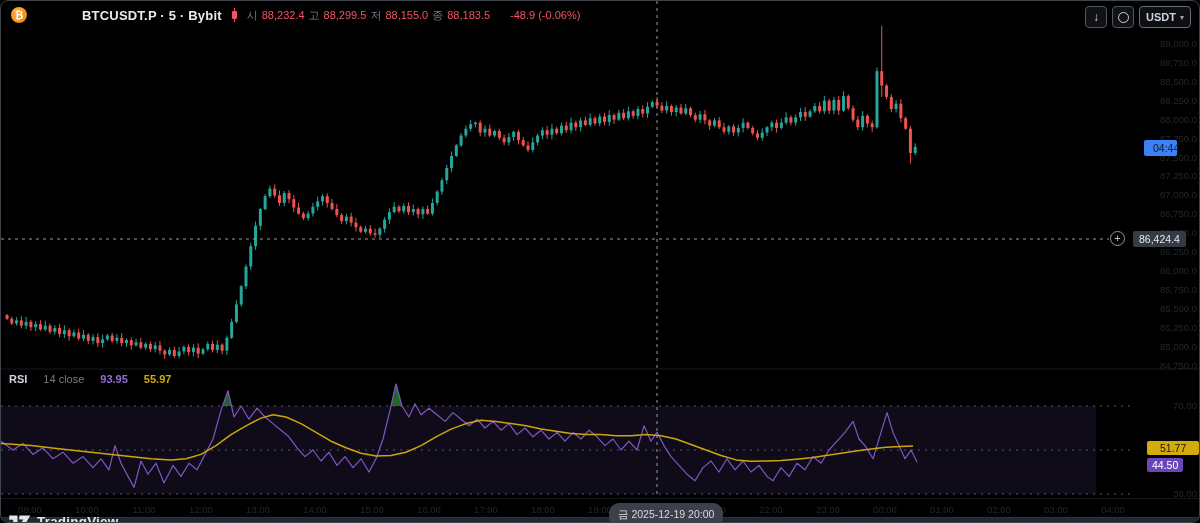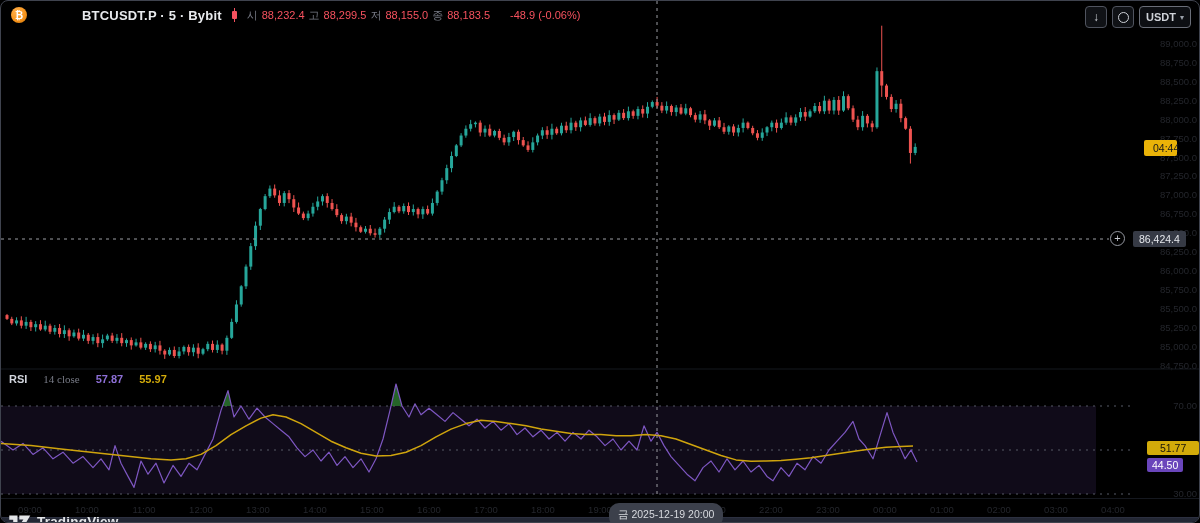--- a/index.html
+++ b/index.html
@@ -22,32 +22,32 @@
 
   
   .toolbar{position:absolute;right:8px;top:5px;display:flex;align-items:center;gap:5px;z-index:5;}
   .tbtn{height:22px;min-width:22px;border:1px solid #50545f;border-radius:4px;background:#101216;color:#cfd2d8;display:flex;align-items:center;justify-content:center;font-size:12px;cursor:pointer;}
   .tbtn .circ{width:11px;height:11px;border:1.5px solid #cfd2d8;border-radius:50%;display:block;}
   .tbtn.usdt{padding:0 6px;font-size:11px;font-weight:600;gap:4px;background:#0d0f13;border-color:#6a6e78;}
   .caret{font-size:8px;color:#9aa0aa;}
 
   
   .chip{position:absolute;border-radius:2px;font-size:10.5px;padding:2px 6px;z-index:6;white-space:nowrap;}
-  .chip.countdown{left:1143px;top:139px;background:#eab308;color:#14161c;width:33px;text-align:center;padding:2px 9px;}
+  .chip.countdown{left:1143px;top:139px;background:#3b82f6;color:#14161c;width:33px;text-align:center;padding:2px 9px;}
   .chip.cross-price{left:1132px;top:230px;background:#363a45;color:#e6e8ec;}
   .chip.rsi-ma{left:1146px;top:440px;background:#d3ab0a;color:#17130a;padding:1px 13px;}
   .chip.rsi-val{left:1146px;top:457px;background:#6a46bb;color:#fff;padding:1px 5px;}
   .chip.date{left:608px;top:502px;background:#3c404b;color:#d8dadf;padding:5px 9px;border-radius:10px;}
 
   .alert-plus{position:absolute;left:1109px;top:230px;width:15px;height:15px;border:1px solid #9598a1;border-radius:50%;color:#c6c9d0;font-size:11px;line-height:13px;text-align:center;background:#000;z-index:6;cursor:pointer;}
 
   
   .rsi-legend{position:absolute;left:8px;top:372px;display:flex;gap:16px;font-size:11px;align-items:center;z-index:5;}
   .rsi-legend .t{color:#d1d4dc;font-weight:600;}
-  .rsi-legend .p{color:#787b86;font-family:Liberation Serif, serif;}
+  .rsi-legend .p{color:#787b86;}
   .rsi-legend .v1{color:#8d6fd6;font-weight:600;}
   .rsi-legend .v2{color:#d3ab0a;font-weight:700;}
 
   
   .attrib{position:absolute;left:8px;top:481px;display:flex;align-items:center;gap:6px;z-index:5;margin-top:31px;}
   .attrib svg{display:block;}
   .attrib .txt{color:#e3e5e8;font-size:13.5px;font-weight:700;letter-spacing:.2px;}
 
   .bottom-strip{position:absolute;left:0;bottom:0;width:100%;height:5px;background:#232734;border-top:1px solid #2c3040;z-index:4;}
 </style>
@@ -531,21 +531,21 @@
   <div class="chip countdown">04:44</div>
   <div class="alert-plus">+</div>
   <div class="chip cross-price">86,424.4</div>
   <div class="chip rsi-ma">51.77</div>
   <div class="chip rsi-val">44.50</div>
   <div class="chip date">금 2025-12-19  20:00</div>
 
   <div class="rsi-legend">
     <span class="t">RSI</span>
     <span class="p">14 close</span>
-    <span class="v1">57.87</span>
+    <span class="v1">93.95</span>
     <span class="v2">55.97</span>
   </div>
 
   <div class="attrib">
     <svg width="22" height="17" viewBox="0 0 24 19">
       <path fill="#e3e5e8" d="M0 2.8h9.2v13.6H4.4V7.6H0zM11.2 2.8h12.3l-8.1 13.6h-5.6l6-9.2h-4.6z"></path>
     </svg>
     <span class="txt">TradingView</span>
   </div>
 

